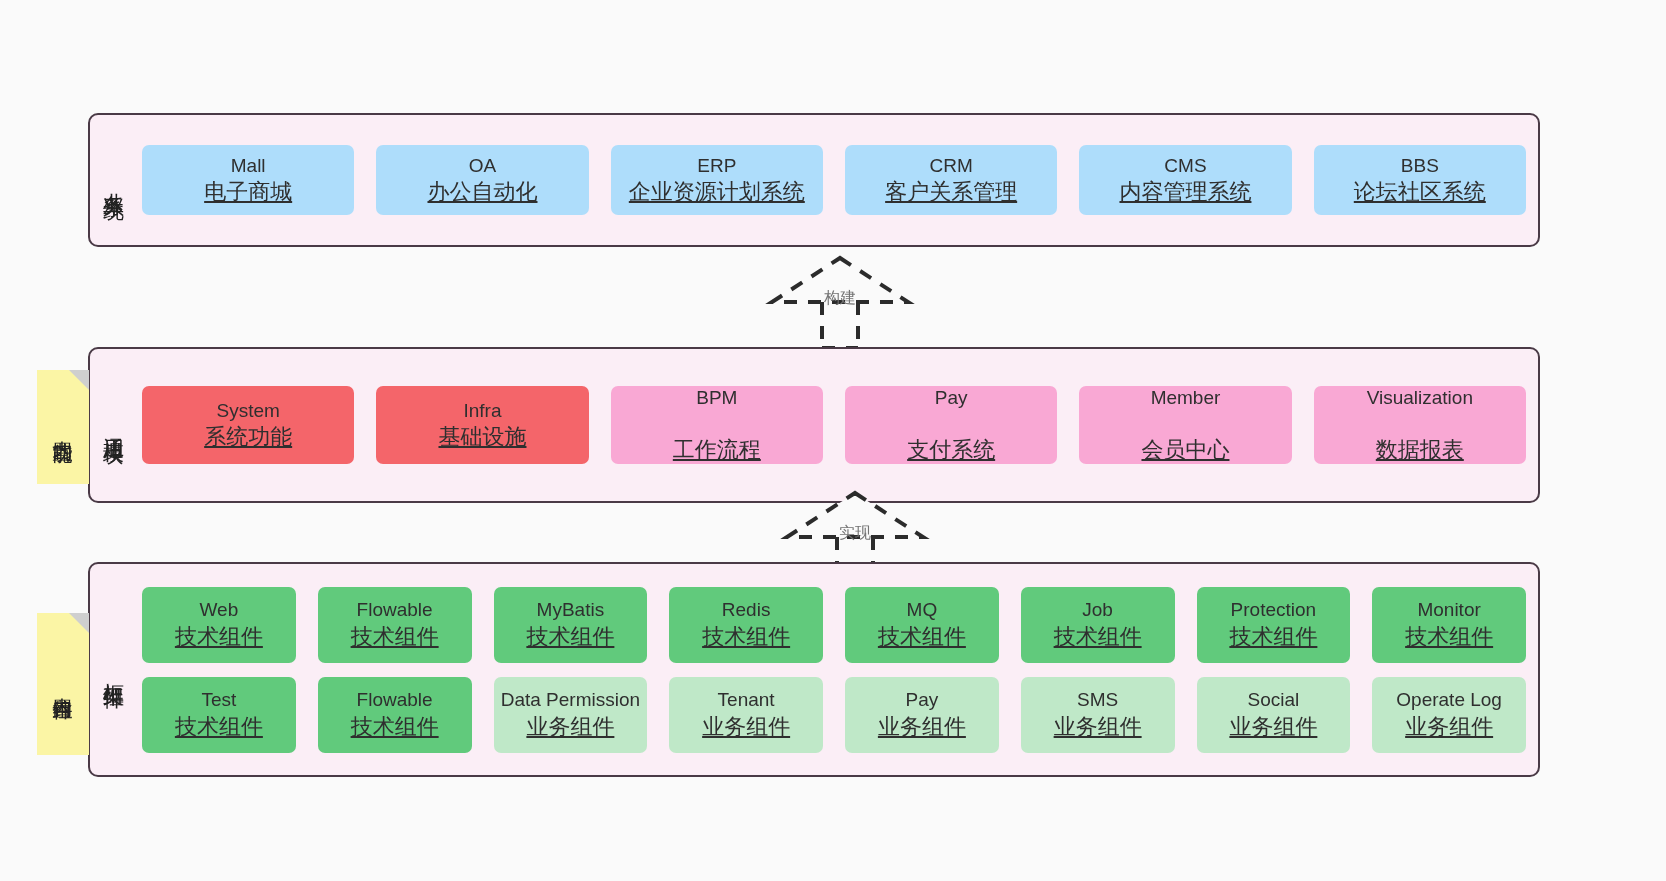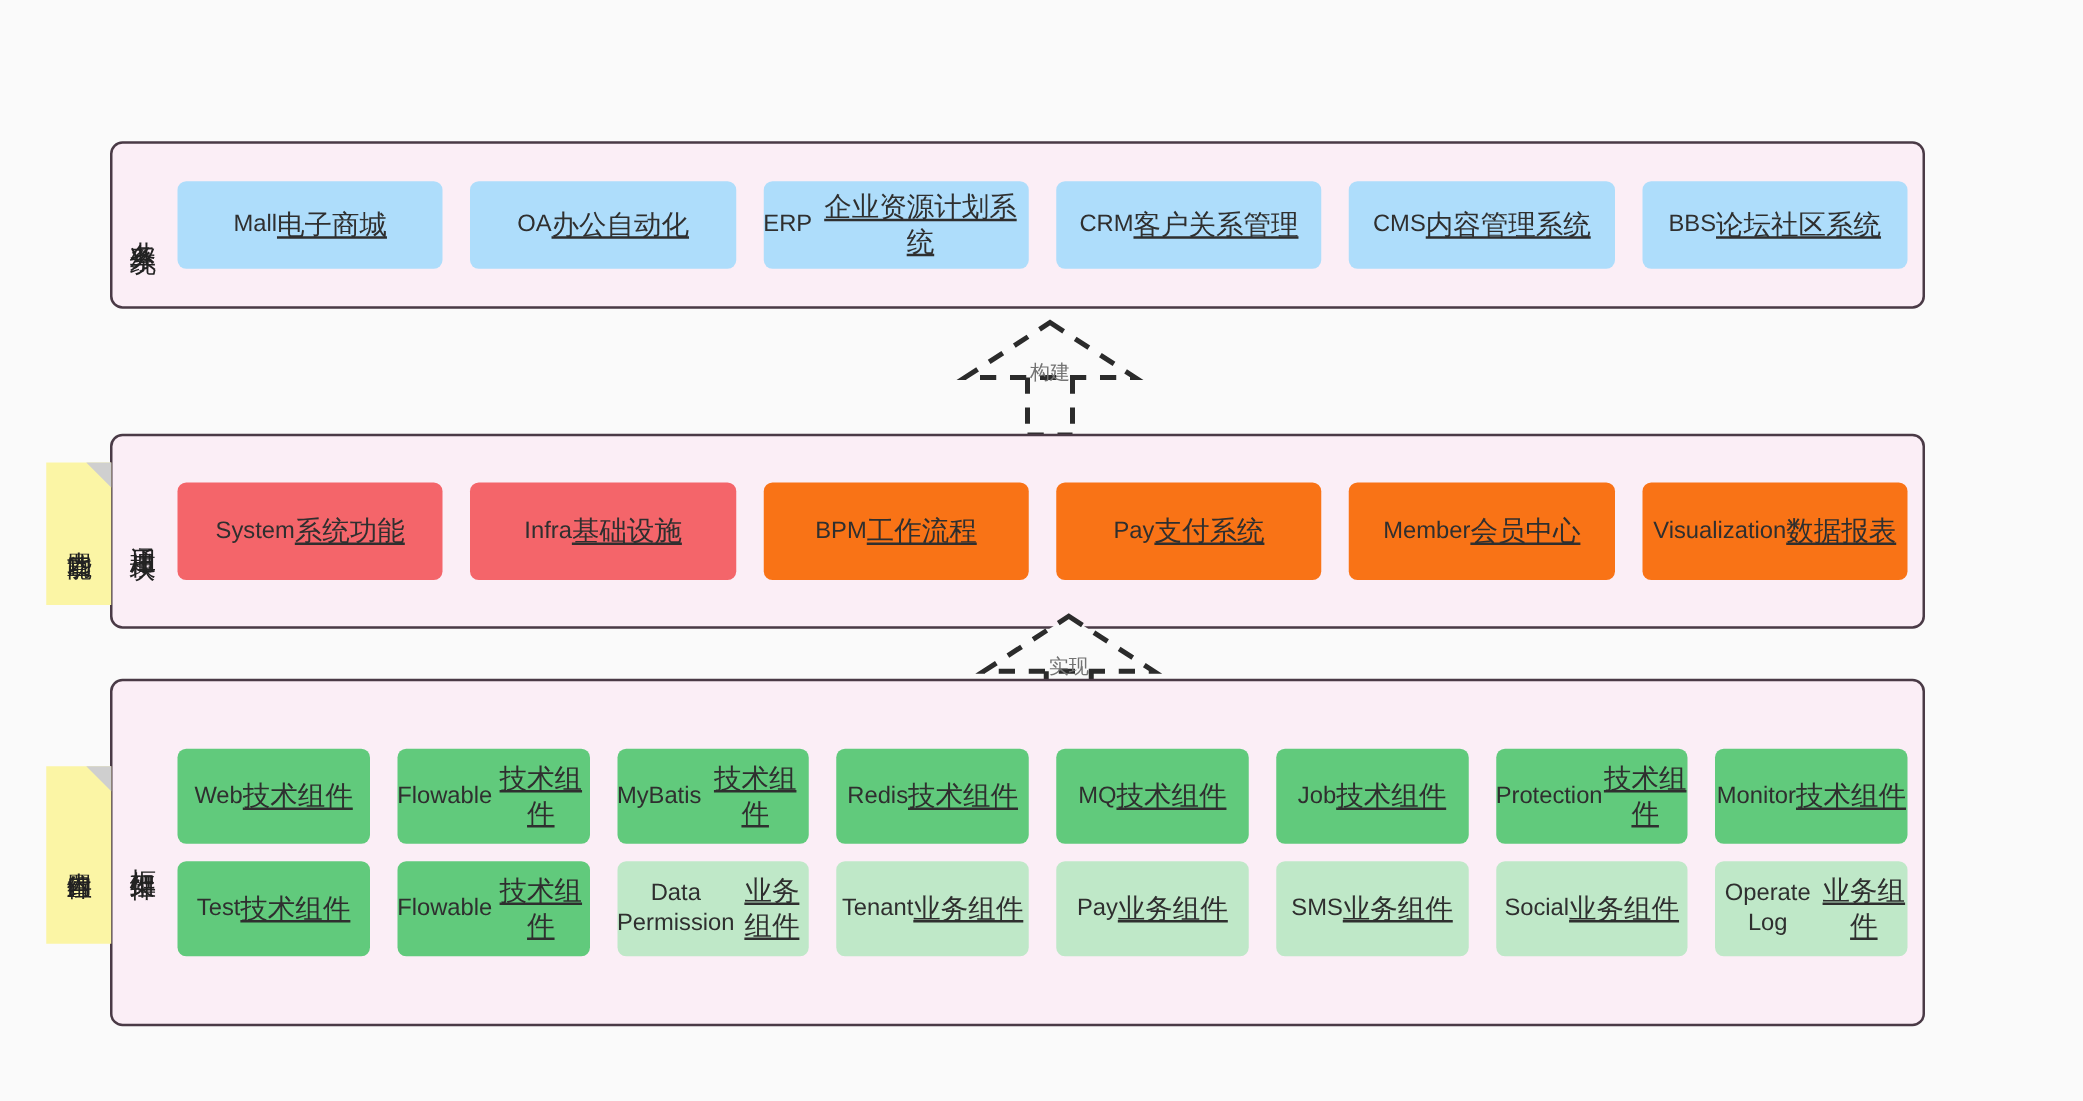--- a/index.html
+++ b/index.html
@@ -54,46 +54,46 @@
   }
   .row {
     display: flex;
     gap: 22px;
     align-items: stretch;
   }
   .cell {
     flex: 1 1 0;
     border-radius: 7px;
     display: flex;
-    flex-direction: row;
+    flex-direction: column;
     align-items: center;
     justify-content: center;
     text-align: center;
     line-height: 1.28;
     color: #2f2f2f;
     user-select: none;
   }
   .cell .t-en { font-size: 19px; }
   .cell .t-cn { font-size: 22px; text-decoration: underline; }
 
   
   .c-blue       { background: #aeddfb; }
   .c-red        { background: #f4656a; }
-  .c-pink       { background: #f97316; }
+  .c-pink       { background: #f9a8d4; justify-content: space-between; }
   .c-green      { background: #61ca7c; }
   .c-greenlight { background: #bfe8c8; }
 
   
   #layer-business { left: 88px;  top: 113px; width: 1452px; height: 134px; }
   #layer-business .cell { height: 70px; }
 
   #layer-common   { left: 88px;  top: 347px; width: 1452px; height: 156px; }
   #layer-common .cell { height: 78px; }
 
-  #layer-framework{ left: 88px;  top: 543px; width: 1452px; height: 278px; }
+  #layer-framework{ left: 88px;  top: 562px; width: 1452px; height: 215px; }
   #layer-framework .cell { height: 76px; }
 
   
   .note {
     position: absolute;
     background: #fbf5a5;
     display: flex;
     align-items: center;
     justify-content: center;
     font-size: 20px;

